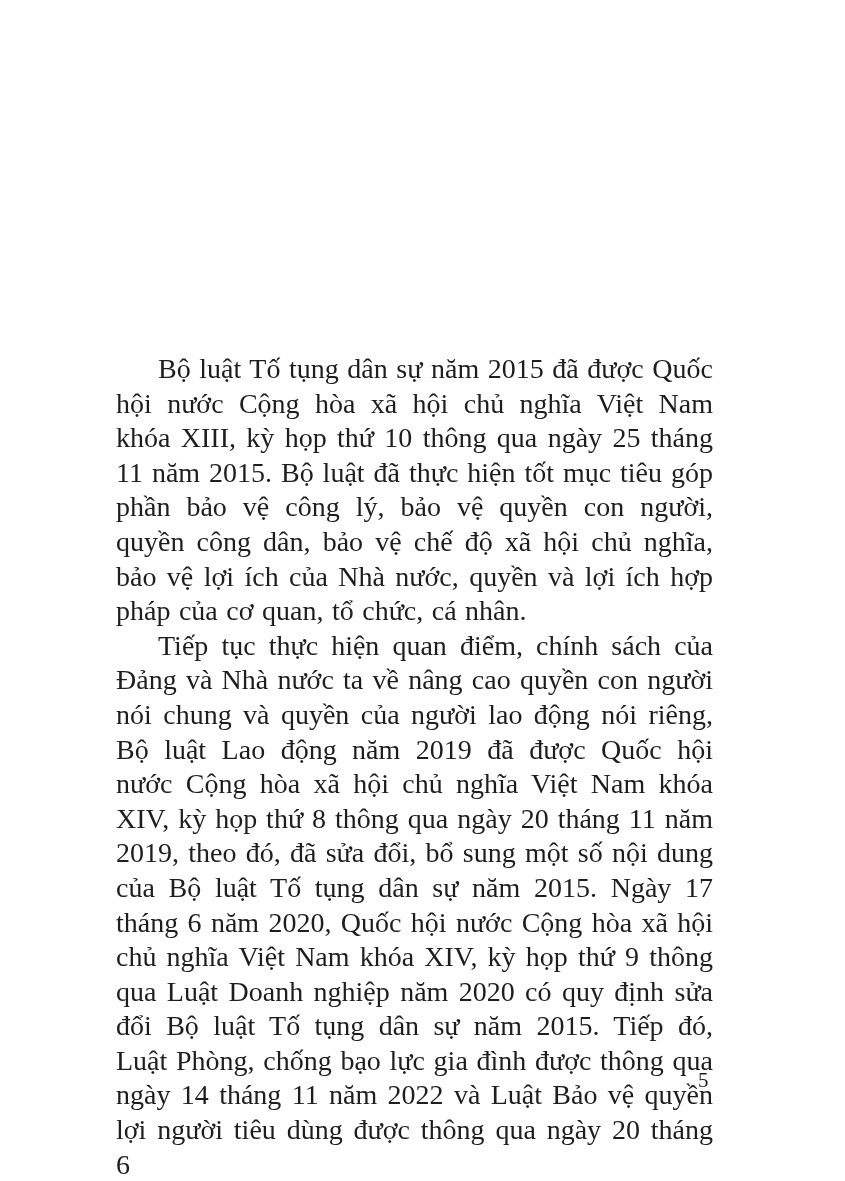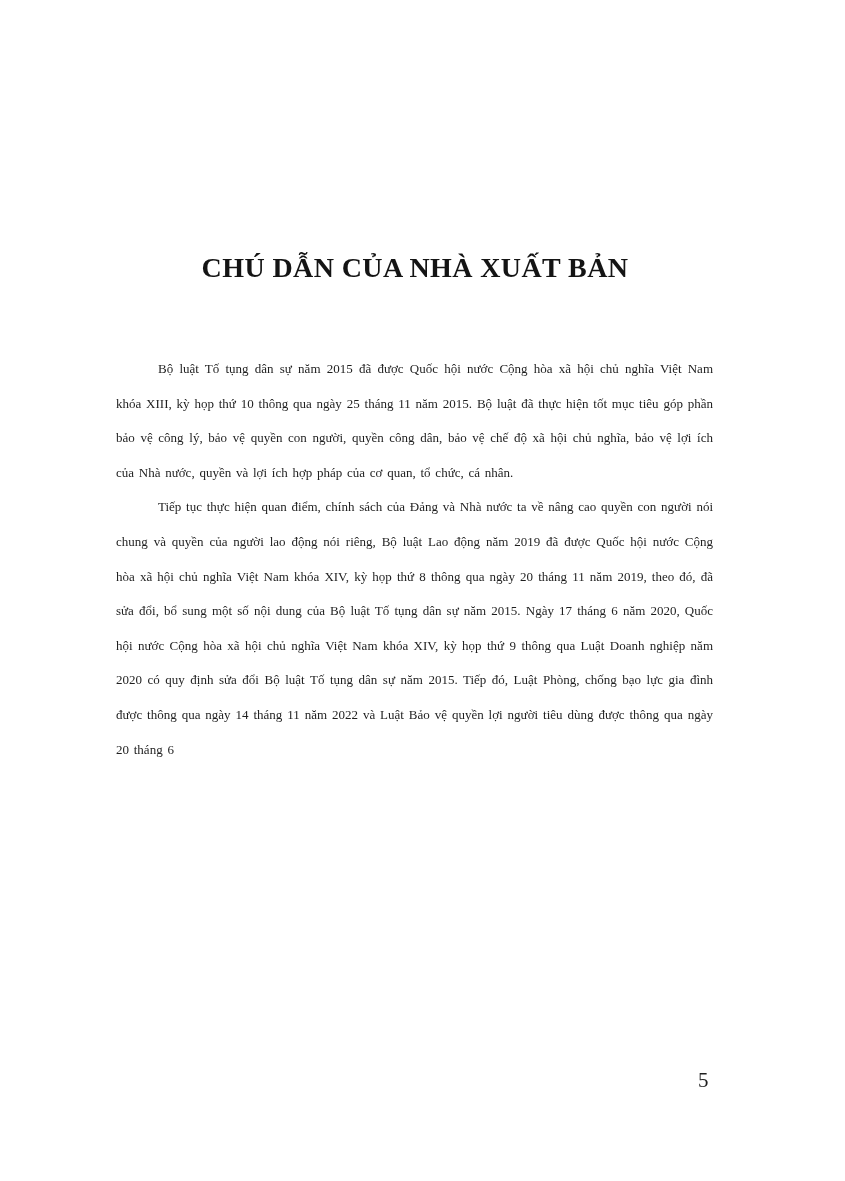--- a/index.html
+++ b/index.html
@@ -31,21 +31,21 @@
       font-size: 28px;
       letter-spacing: 0.4px;
       white-space: nowrap;
       color: #141414;
     }
     .body-text {
       position: absolute;
       top: 352px;
       left: 116px;
       width: 597px;
-      font-size: 13px;
+      font-size: 28px;
       line-height: 34.6px;
       text-align: justify;
       color: #1e1e1e;
     }
     .body-text p {
       margin: 0;
       padding: 0;
       text-indent: 42px;
       word-spacing: 1.5px;
     }
@@ -55,21 +55,20 @@
       left: 698px;
       font-size: 21px;
       color: #1e1e1e;
     }
   </style>
 </head>
 <body>
 
 <div class="page">
 
-  <h1 class="book-title">CHÚ DẪN CỦA NHÀ XUẤT BẢN</h1>
 
   <div class="body-text">
     <p>Bộ luật Tố tụng dân sự năm 2015 đã được Quốc hội nước Cộng hòa xã hội chủ nghĩa Việt Nam khóa XIII, kỳ họp thứ 10 thông qua ngày 25 tháng 11 năm 2015. Bộ luật đã thực hiện tốt mục tiêu góp phần bảo vệ công lý, bảo vệ quyền con người, quyền công dân, bảo vệ chế độ xã hội chủ nghĩa, bảo vệ lợi ích của Nhà nước, quyền và lợi ích hợp pháp của cơ quan, tổ chức, cá nhân.</p>
     <p>Tiếp tục thực hiện quan điểm, chính sách của Đảng và Nhà nước ta về nâng cao quyền con người nói chung và quyền của người lao động nói riêng, Bộ luật Lao động năm 2019 đã được Quốc hội nước Cộng hòa xã hội chủ nghĩa Việt Nam khóa XIV, kỳ họp thứ 8 thông qua ngày 20 tháng 11 năm 2019, theo đó, đã sửa đổi, bổ sung một số nội dung của Bộ luật Tố tụng dân sự năm 2015. Ngày 17 tháng 6 năm 2020, Quốc hội nước Cộng hòa xã hội chủ nghĩa Việt Nam khóa XIV, kỳ họp thứ 9 thông qua Luật Doanh nghiệp năm 2020 có quy định sửa đổi Bộ luật Tố tụng dân sự năm 2015. Tiếp đó, Luật Phòng, chống bạo lực gia đình được thông qua ngày 14 tháng 11 năm 2022 và Luật Bảo vệ quyền lợi người tiêu dùng được thông qua ngày 20 tháng 6</p>
   </div>
 
   <div class="page-number">5</div>
 
 </div>
 

